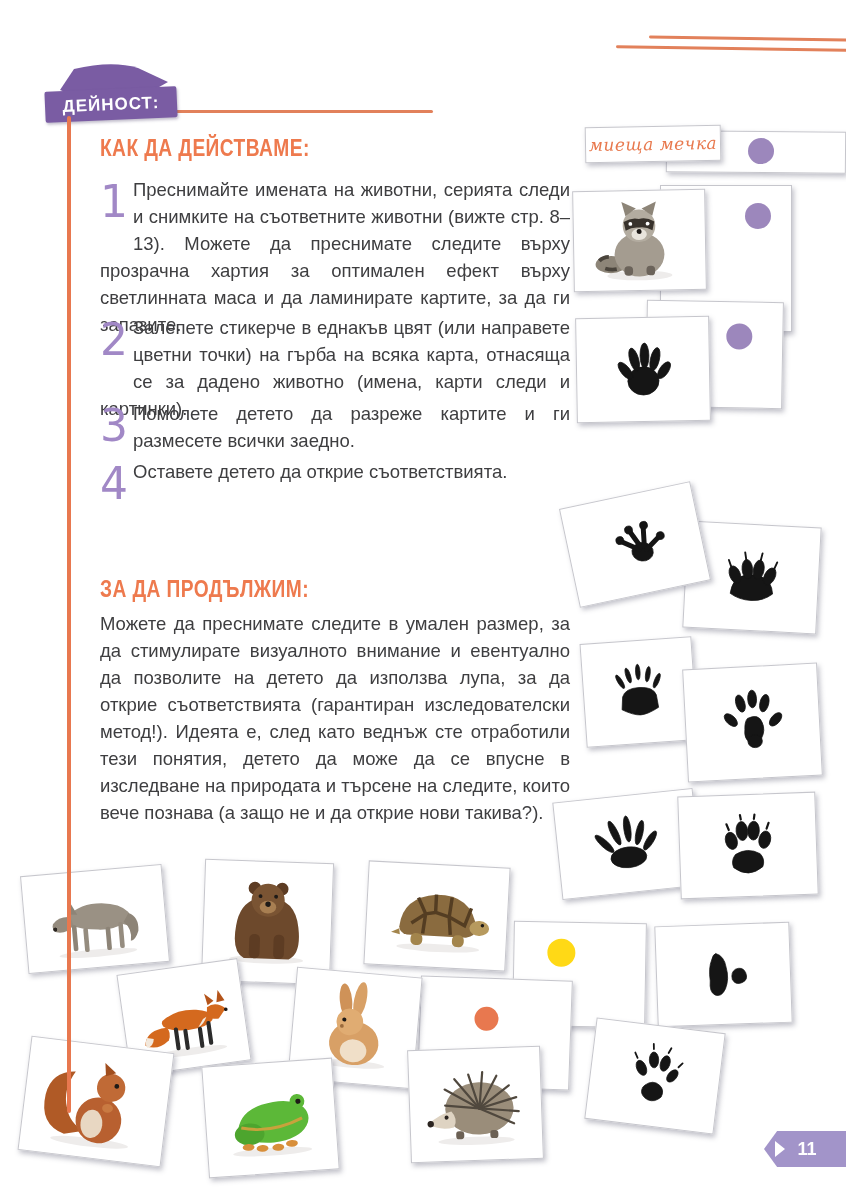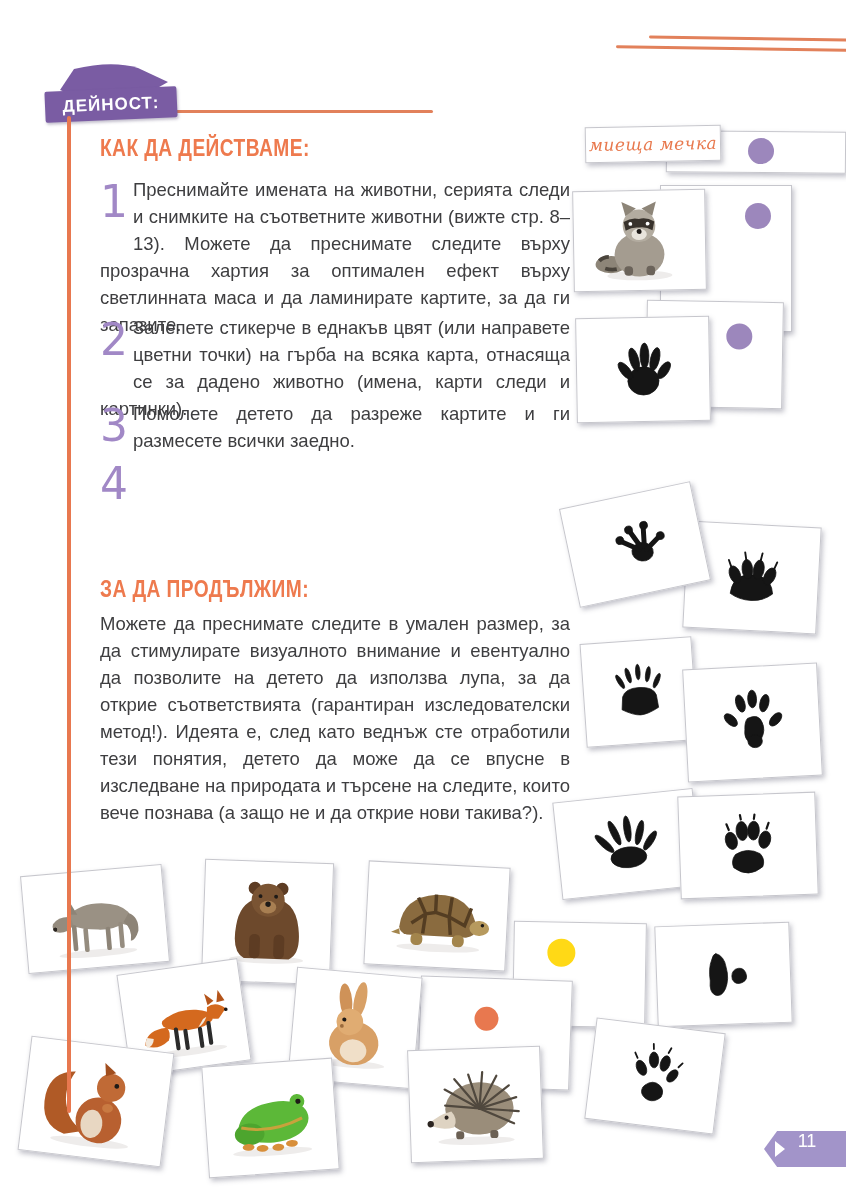--- a/index.html
+++ b/index.html
@@ -55,21 +55,21 @@
   .card.photo svg{width:92%;height:92%;}
   .script{
     font-family:"DejaVu Serif", serif;font-style:italic;color:#e8794e;
     font-size:17px;letter-spacing:.5px;white-space:nowrap;
   }
 
   
   #page-badge{
     position:absolute;right:0;top:1131px;width:82px;height:36px;background:#a294c9;z-index:70;
     clip-path:polygon(0 50%, 16% 0, 100% 0, 100% 100%, 16% 100%);
-    display:flex;color:#fff;font-weight:normal;font-size:18px;
+    display:flex;align-items:center;color:#fff;font-weight:bold;font-size:18px;
     padding-left:0;justify-content:center;
   }
   #page-badge .notch{
     position:absolute;left:7px;top:50%;transform:translateY(-50%);
     width:0;height:0;border-top:8px solid transparent;border-bottom:8px solid transparent;
     border-left:10px solid #ffffff;
   }
   #page-badge span{margin-left:4px;}
 </style>
 </head>
@@ -315,20 +315,21 @@
 <div class="step" id="step-2">
   <span class="step-num">2</span>
   <span>Залепете стикерче в еднакъв цвят (или направете цветни точки) на гърба на всяка карта, отнасяща се за дадено животно (имена, карти следи и картинки).</span>
 </div>
 <div class="step" id="step-3">
   <span class="step-num">3</span>
   <span>Помолете детето да разреже картите и ги размесете всички заедно.</span>
 </div>
 <div class="step" id="step-4">
   <span class="step-num">4</span>
+  <span>Оставете детето да открие съответствията.</span>
 </div>
 
 <div class="hand-heading" id="heading-continue">ЗА ДА ПРОДЪЛЖИМ:</div>
 <div id="continue-body">Можете да преснимате следите в умален размер, за да стимулирате визуалното внимание и евентуално да позволите на детето да използва лупа, за да открие съответствията (гарантиран изследователски метод!). Идеята е, след като веднъж сте отработили тези понятия, детето да може да се впусне в изследване на природата и търсене на следите, които вече познава (а защо не и да открие нови такива?).</div>
 
 <div id="cards">
     <div class="card dot" style="left: 666px; top: 131px; width: 180px; height: 42px; transform: rotate(0.5deg);">
       <span class="dot" style="left: 81px; top: 6px; width: 26px; height: 26px; background: rgb(156, 135, 188);"></span>
     </div>
     <div class="card name" style="left: 585px; top: 126px; width: 136px; height: 36px; transform: rotate(-1deg);">

